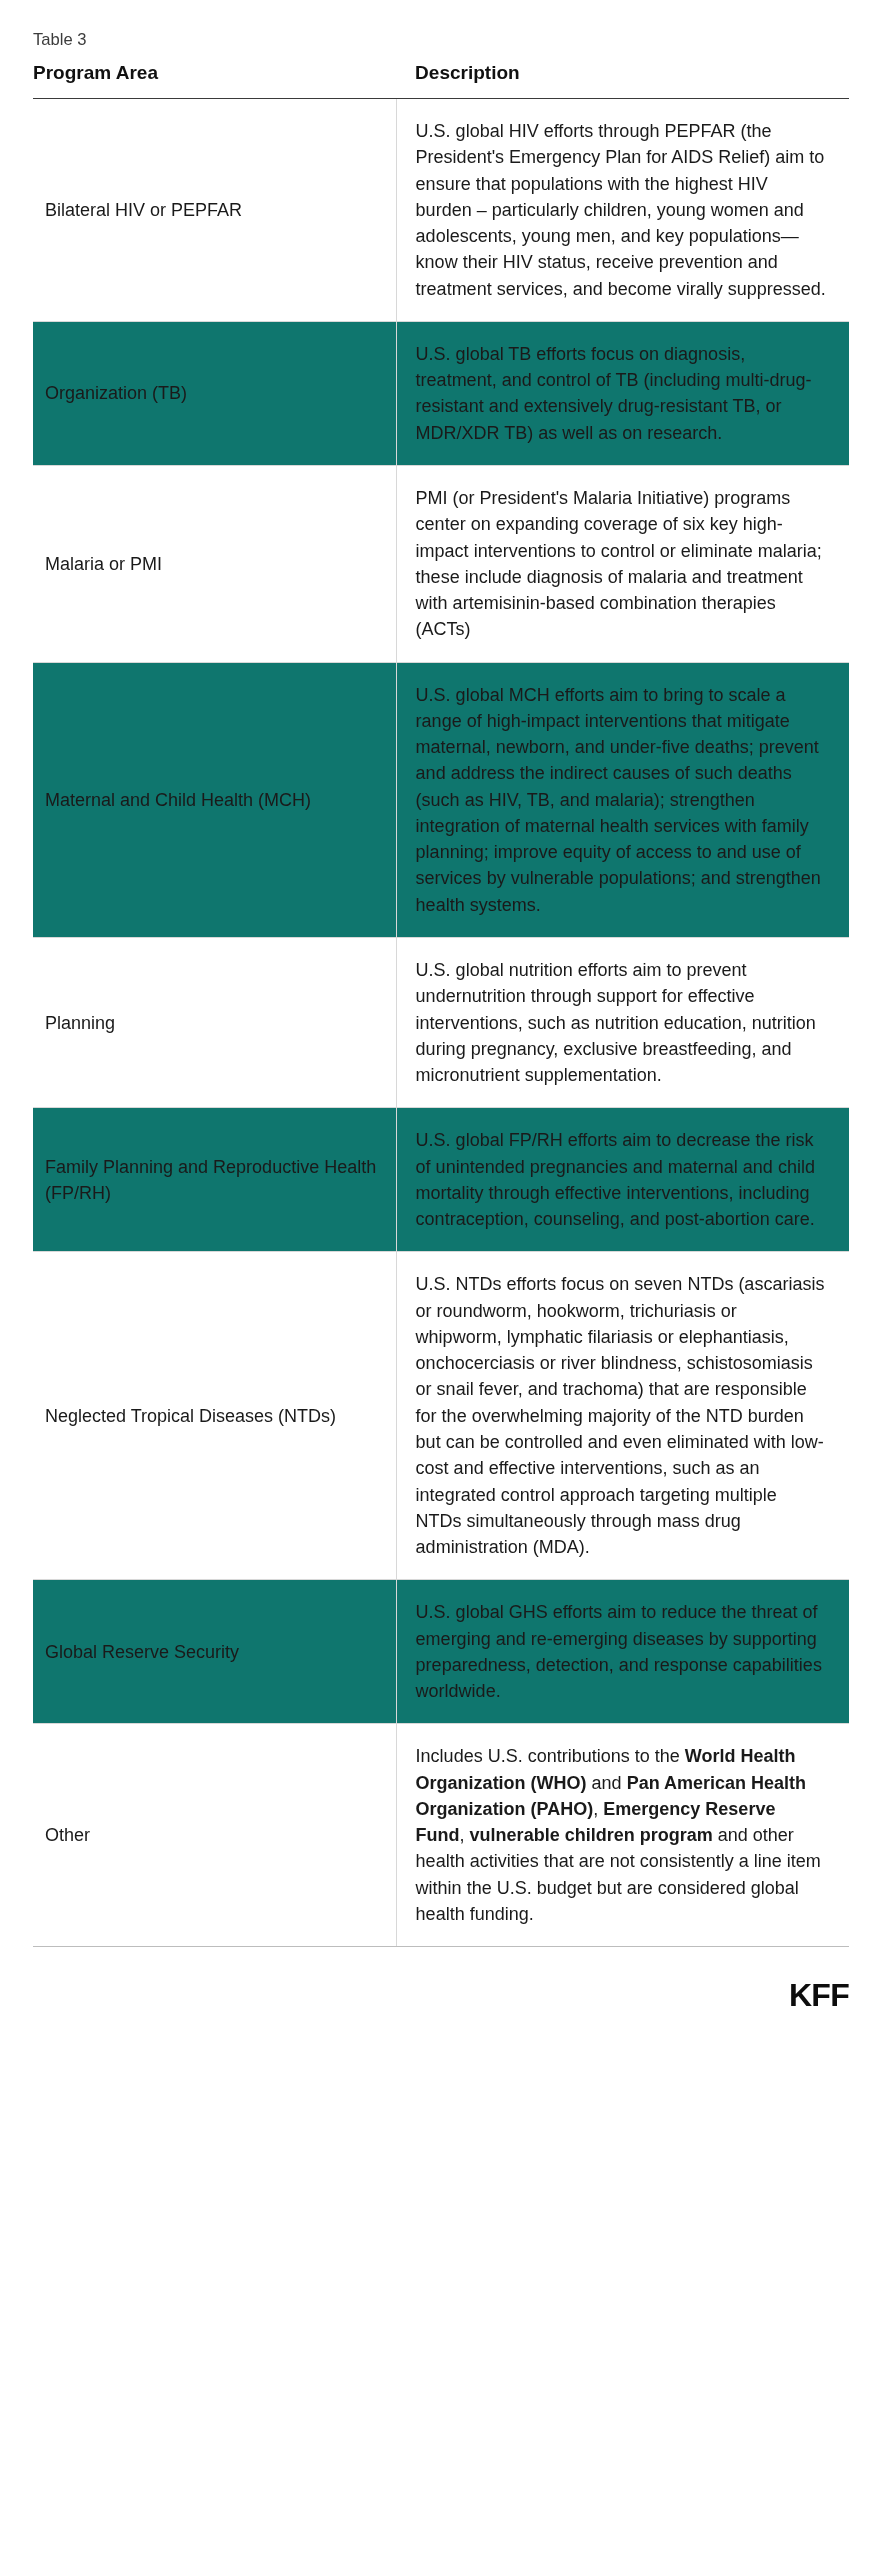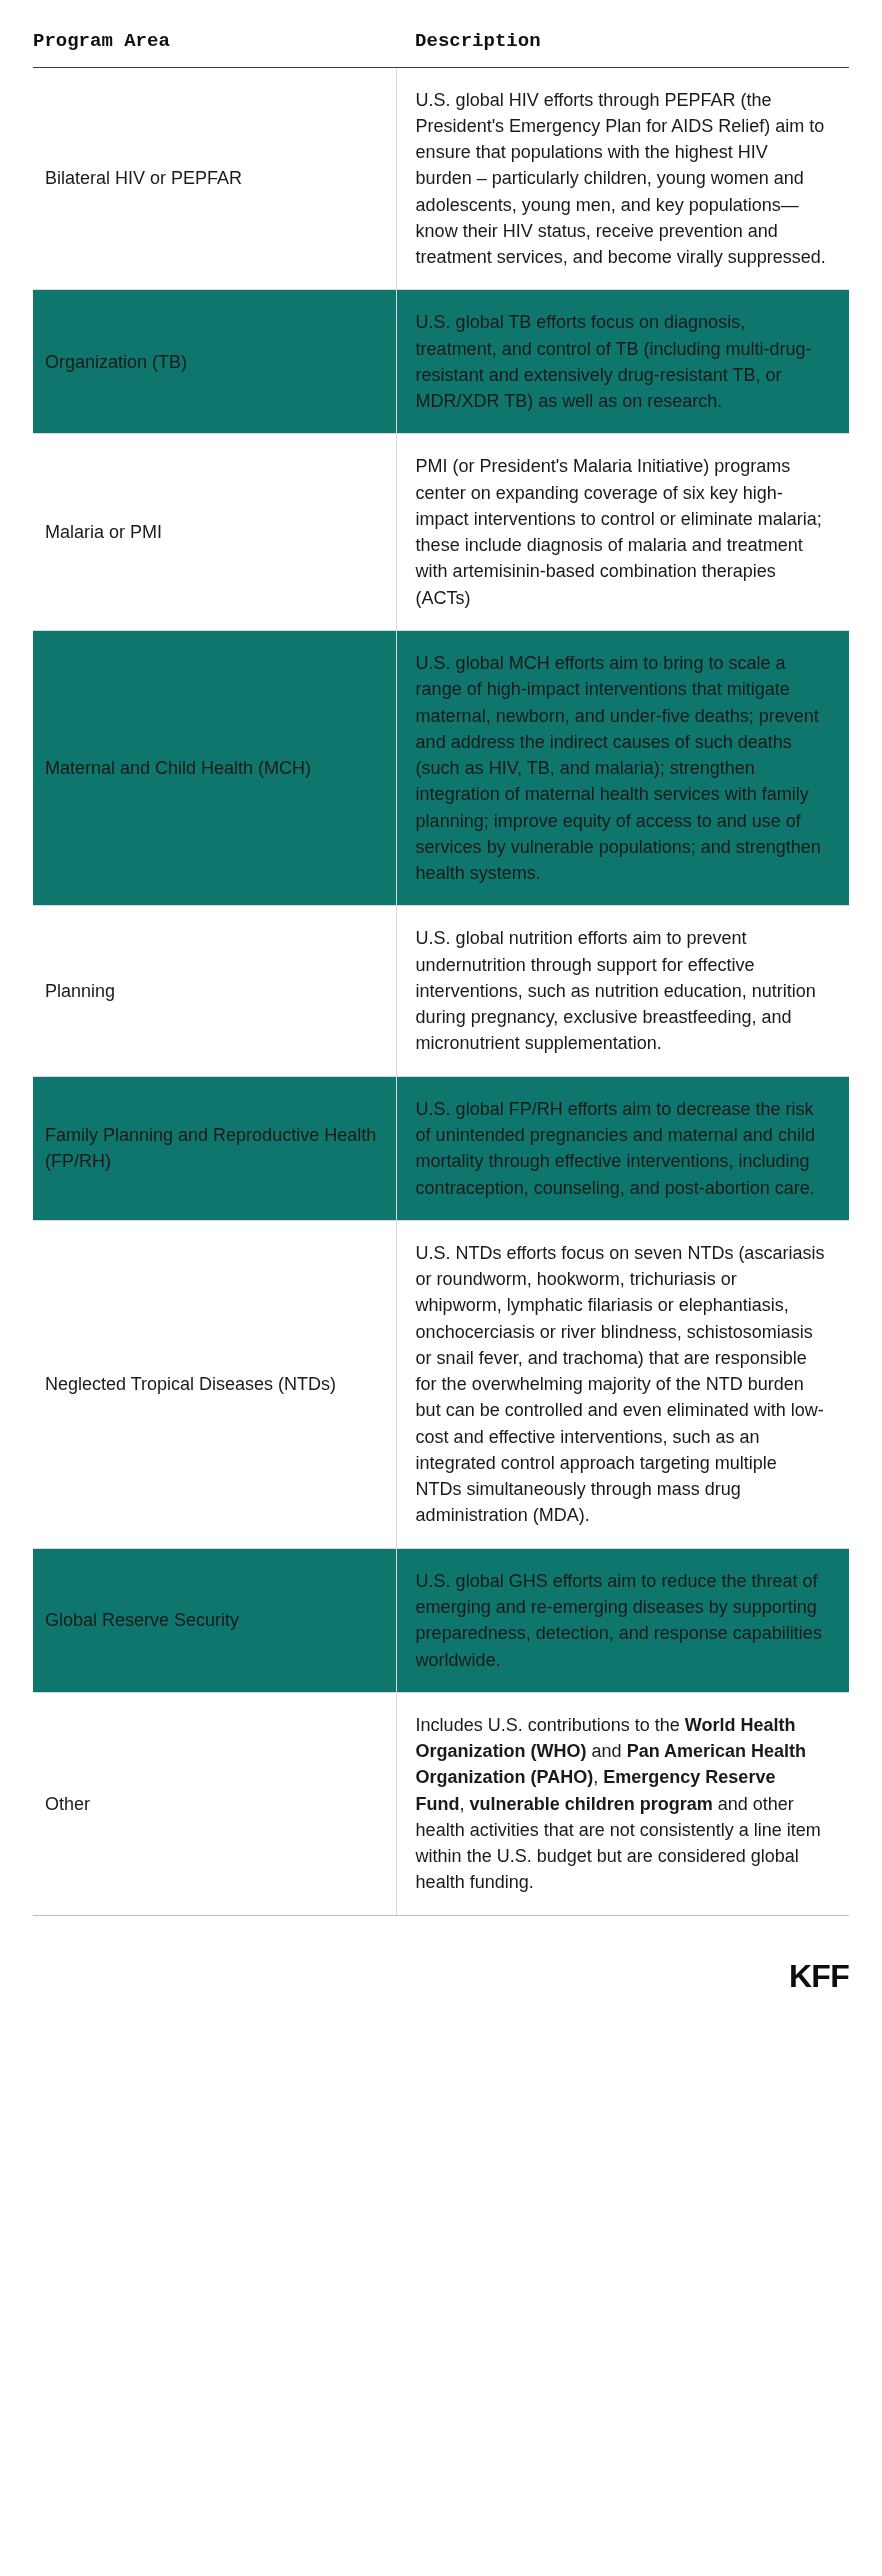--- a/index.html
+++ b/index.html
@@ -42,21 +42,20 @@
   table.data-table col.col-desc { width: 55.5%; }
 
   table.data-table thead th {
     text-align: left;
     font-size: 19px;
     font-weight: 700;
     color: #111111;
     padding: 0 0 14.5px 0;
     border-bottom: 1.4px solid #3a3a3a;
     vertical-align: bottom;
-    font-family: Liberation Mono, monospace;
   }
   table.data-table thead th.head-desc {
     padding-left: 19px;
     border-left: none;
     margin-top: 41px;
   }
   table.data-table tbody td {
     font-size: 18px;
     line-height: 1.46;
     color: #1a1a1a;
@@ -72,37 +71,38 @@
   }
   table.data-table tbody tr.shaded td {
     background: #0f766e;
   }
   table.data-table tbody tr:last-child td {
     border-bottom: 0.7px solid #bdbdbd;
   }
   .desc-text { display: block; }
   .desc-text b { font-weight: 700; }
   .footer {
-    margin-top: 42px;
+    margin-top: 30px;
     display: flex;
     justify-content: flex-end;
     align-items: flex-end;
   }
   .kff-logo {
     font-size: 32px;
     font-weight: 700;
     letter-spacing: -0.7px;
     color: #0d0d0d;
   }
 </style>
 </head>
 <body>
 
 <div class="page">
 
+  <div class="table-number">Table 3</div>
 
   <table class="data-table">
     <colgroup>
       <col class="col-area">
       <col class="col-desc">
     </colgroup>
     <thead>
       <tr>
         <th class="head-area">Program Area</th>
         <th class="head-desc">Description</th>

